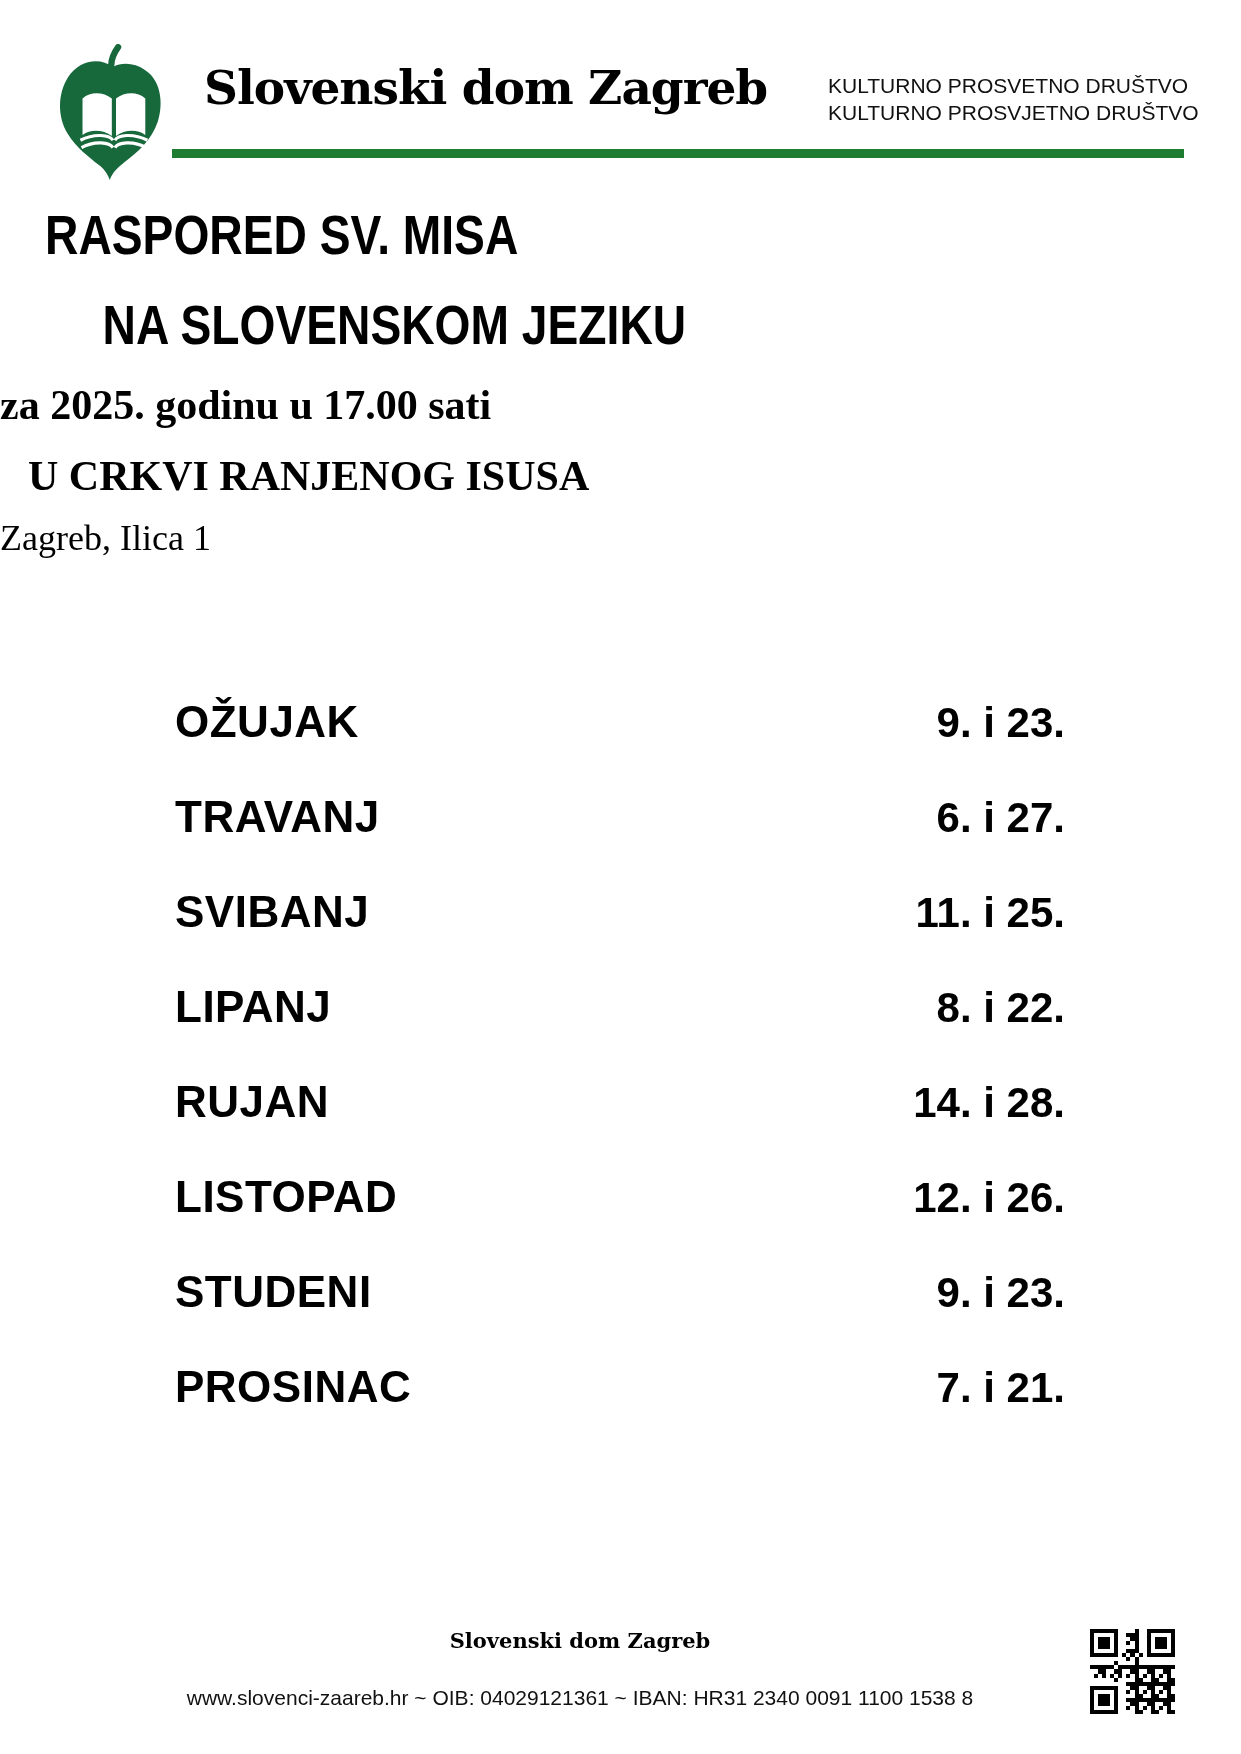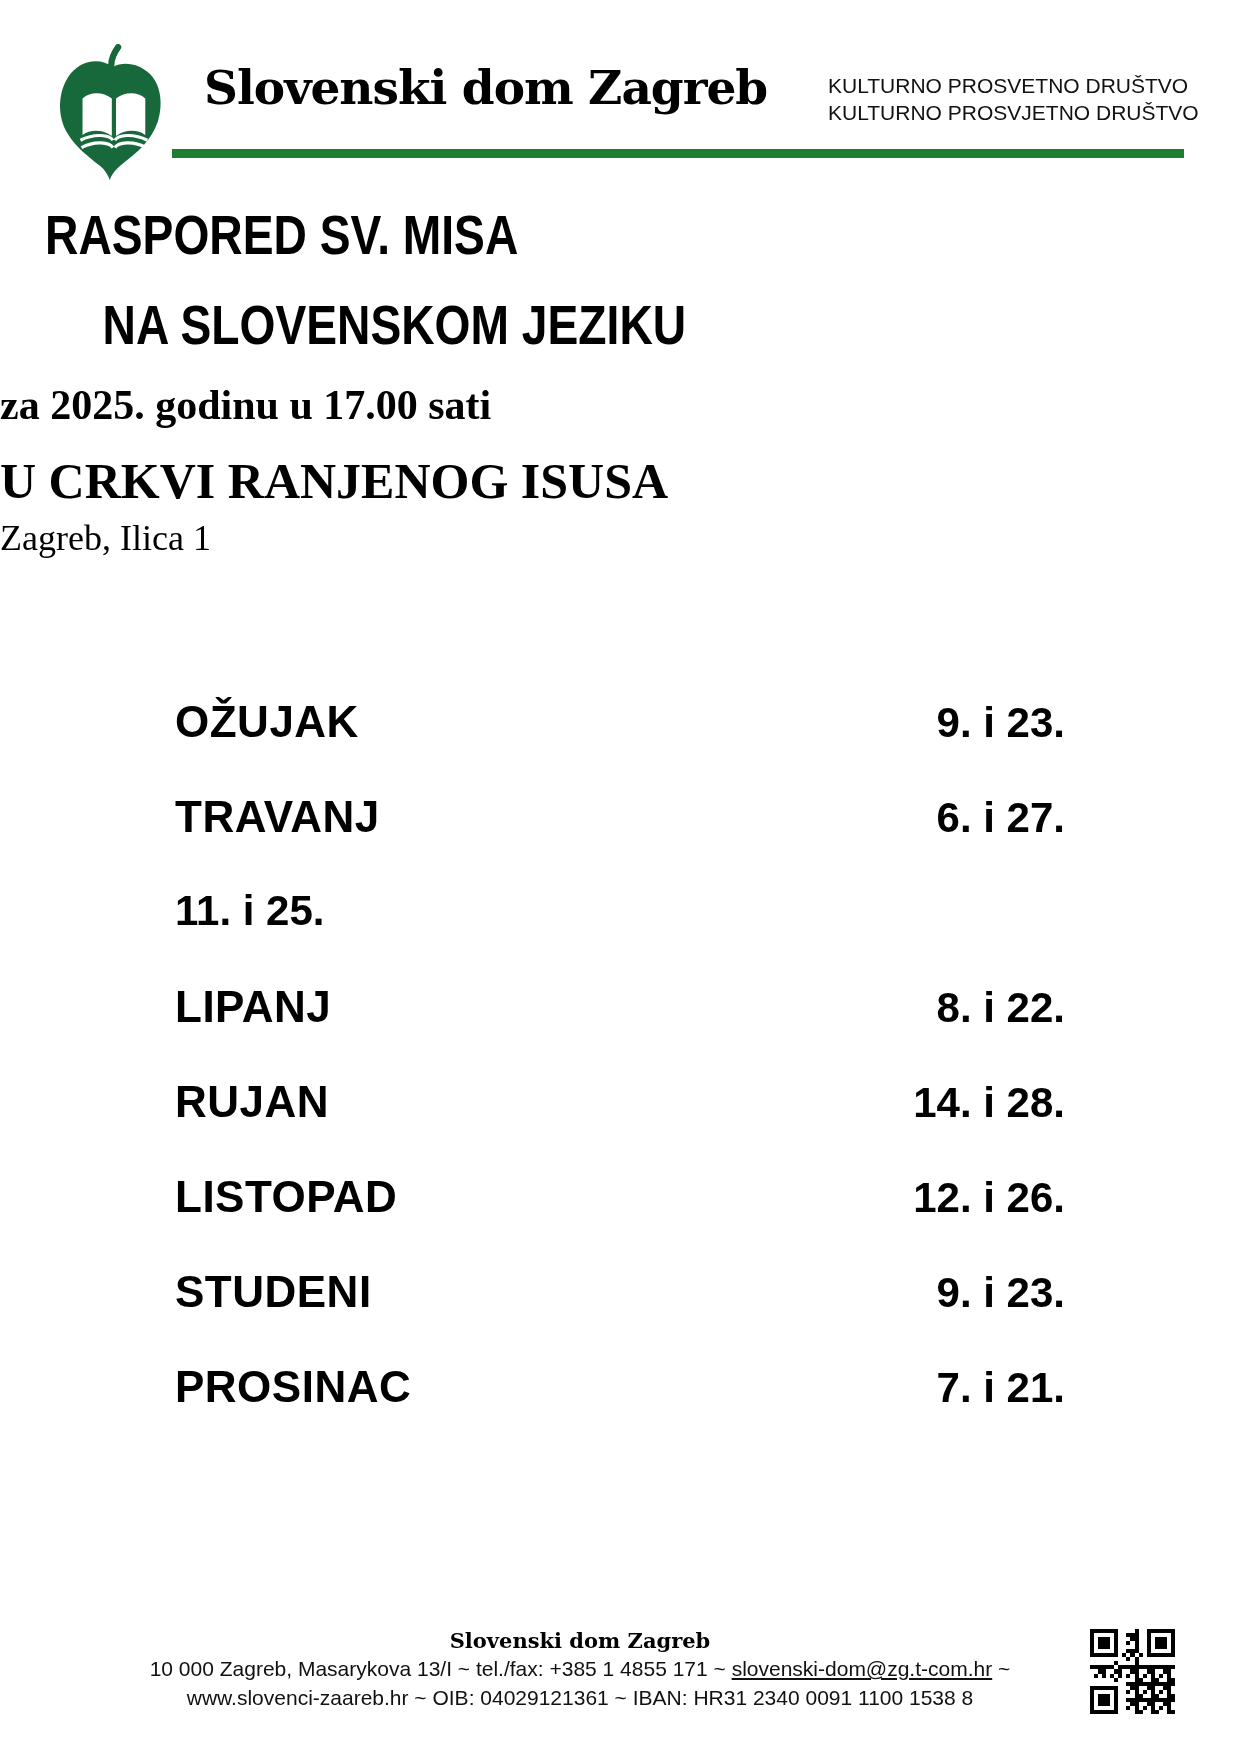--- a/index.html
+++ b/index.html
@@ -15,21 +15,21 @@
   .orgbox .jline{text-align:justify;text-align-last:justify;white-space:nowrap;}
   .divider{position:absolute;left:172px;top:149px;width:1012px;height:9px;}
 
   
   .ctr{position:absolute;left:0;width:1160px;white-space:nowrap;}
   .t-big{font-weight:bold;font-size:55px;font-family:"Liberation Sans",sans-serif;}
   .t-big span{display:inline-block;transform:scaleX(0.84);transform-origin:center;}
   .t1{top:203px;}
   .t2{top:293px;padding-left:47px;}
   .t3{top:381px;font-family:"Liberation Serif",serif;font-weight:bold;font-size:42px;}
-  .t4{top:452px;font-family:"Liberation Serif",serif;font-weight:bold;font-size:50px;}
+  .t4{top:452px;font-family:"Liberation Serif",serif;font-weight:bold;font-size:42px;padding-left:28px;}
   .t5{top:517px;font-family:"Liberation Serif",serif;font-weight:normal;font-size:36px;}
 
   
   .sched{position:absolute;left:175px;top:697px;width:890px;}
   .srow{display:flex;justify-content:space-between;align-items:baseline;height:48px;margin-bottom:47px;}
   .srow:last-child{margin-bottom:0;}
   .month{font-weight:bold;font-size:44px;letter-spacing:0.5px;}
   .dates{font-weight:bold;font-size:42px;}
 
   
@@ -75,20 +75,21 @@
   <div class="sched">
     <div class="srow">
       <span class="month">OŽUJAK</span>
       <span class="dates">9. i 23.</span>
     </div>
     <div class="srow">
       <span class="month">TRAVANJ</span>
       <span class="dates">6. i 27.</span>
     </div>
     <div class="srow">
+      <span class="month">SVIBANJ</span>
       <span class="dates">11. i 25.</span>
     </div>
     <div class="srow">
       <span class="month">LIPANJ</span>
       <span class="dates">8. i 22.</span>
     </div>
     <div class="srow">
       <span class="month">RUJAN</span>
       <span class="dates">14. i 28.</span>
     </div>
@@ -100,23 +101,20 @@
       <span class="month">STUDENI</span>
       <span class="dates">9. i 23.</span>
     </div>
     <div class="srow">
       <span class="month">PROSINAC</span>
       <span class="dates">7. i 21.</span>
     </div>
   </div>
 
   <div class="foot f-org">Slovenski dom Zagreb</div>
-  <div class="foot f-l1">
-    <span>10 000 Zagreb, Masarykova 13/I ~ tel./fax: +385 1 4855 171 ~ </span><a class="email">slovenski-dom@zg.t-com.hr</a><span> ~</span>
-  </div>
   <div class="foot f-l2">www.slovenci-zaareb.hr ~ OIB: 04029121361 ~ IBAN: HR31 2340 0091 1100 1538 8</div>
 
   <div class="qr"><svg width="85" height="85" viewBox="0 0 21 21" shape-rendering="crispEdges" fill="#000">
         <rect x="0" y="0" width="1" height="1"></rect>
         <rect x="1" y="0" width="1" height="1"></rect>
         <rect x="2" y="0" width="1" height="1"></rect>
         <rect x="3" y="0" width="1" height="1"></rect>
         <rect x="4" y="0" width="1" height="1"></rect>
         <rect x="5" y="0" width="1" height="1"></rect>
         <rect x="6" y="0" width="1" height="1"></rect>

